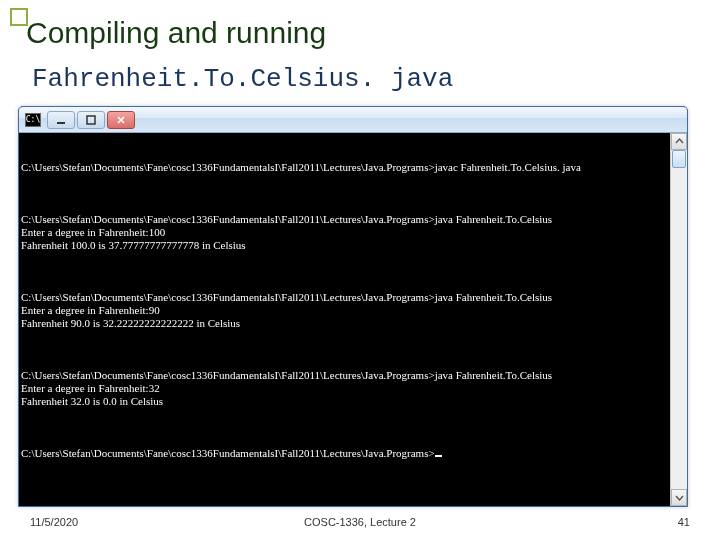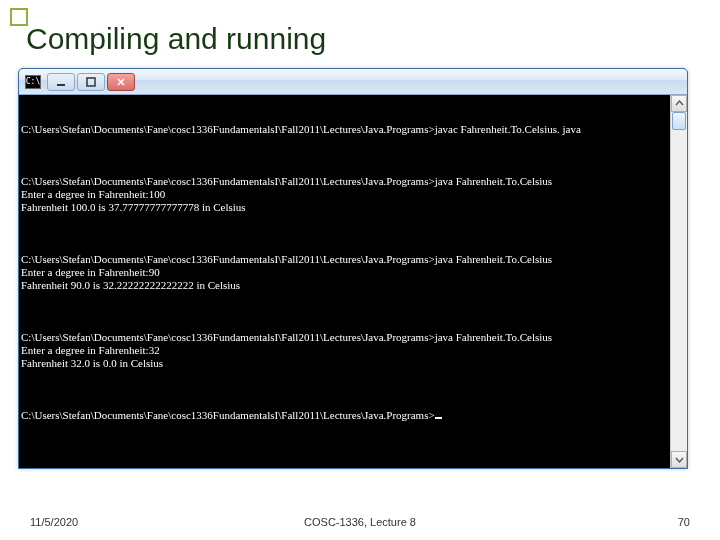--- a/index.html
+++ b/index.html
@@ -6,21 +6,21 @@
   body {
     width: 720px;
     height: 540px;
     background: #fff;
     font-family: Arial, sans-serif;
     position: relative;
   }
   .slide {
     width: 100%;
     height: 100%;
-    padding: 22px 18px 20px 18px;
+    padding: 16px 18px 20px 18px;
     position: relative;
   }
   .title-accent {
     position: absolute;
     top: 8px;
     left: 10px;
     width: 18px;
     height: 18px;
     border: 2px solid #8fb03e;
   }
@@ -159,20 +159,21 @@
   }
   .footer .right { margin-left: auto; }
   .cursor { display: inline-block; background: #fff; width: 7px; height: 2px; vertical-align: baseline; margin-bottom: 0px; }
 </style>
 </head>
 <body>
 
 <div class="slide">
   <div class="title-accent"></div>
   <h1 class="title">Compiling and running</h1>
+  <div class="subtitle">Fahrenheit.To.Celsius. java</div>
 
   <div class="window">
     <div class="titlebar">
       <div class="icon-cmd">C:\</div>
       <div class="win-buttons">
         <div class="win-btn">
           <svg width="10" height="10" viewBox="0 0 10 10">
               <rect x="1" y="7" width="8" height="2" fill="#333"></rect>
             </svg>
         </div>
@@ -216,16 +217,16 @@
           <svg width="9" height="9" viewBox="0 0 9 9">
               <path d="M1 3 L4.5 7 L8 3" fill="none" stroke="#555" stroke-width="1.4"></path>
             </svg>
         </div>
       </div>
     </div>
   </div>
 
   <div class="footer">
     <span>11/5/2020</span>
-    <span class="center">COSC-1336, Lecture 8</span>
-    <span class="right">70</span>
+    <span class="center">COSC-1336, Lecture 2</span>
+    <span class="right">41</span>
   </div>
 </div>
 
 </body></html>

